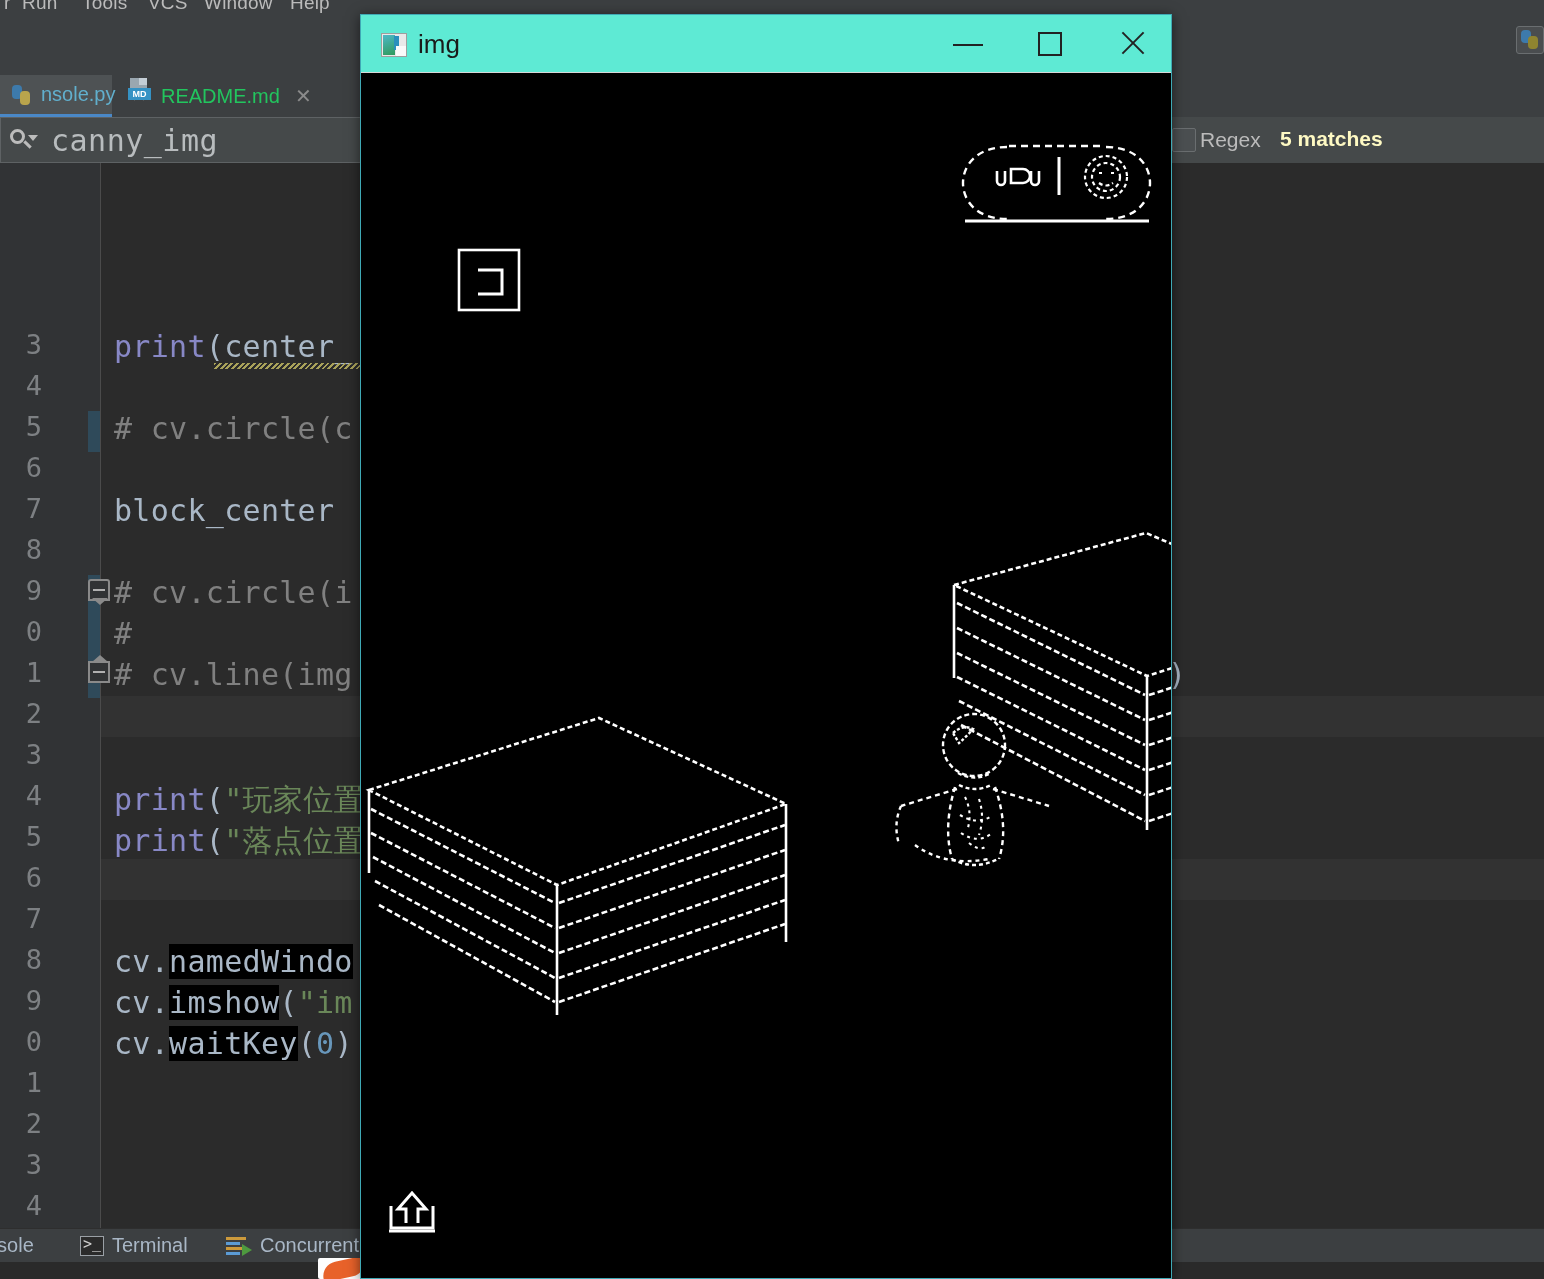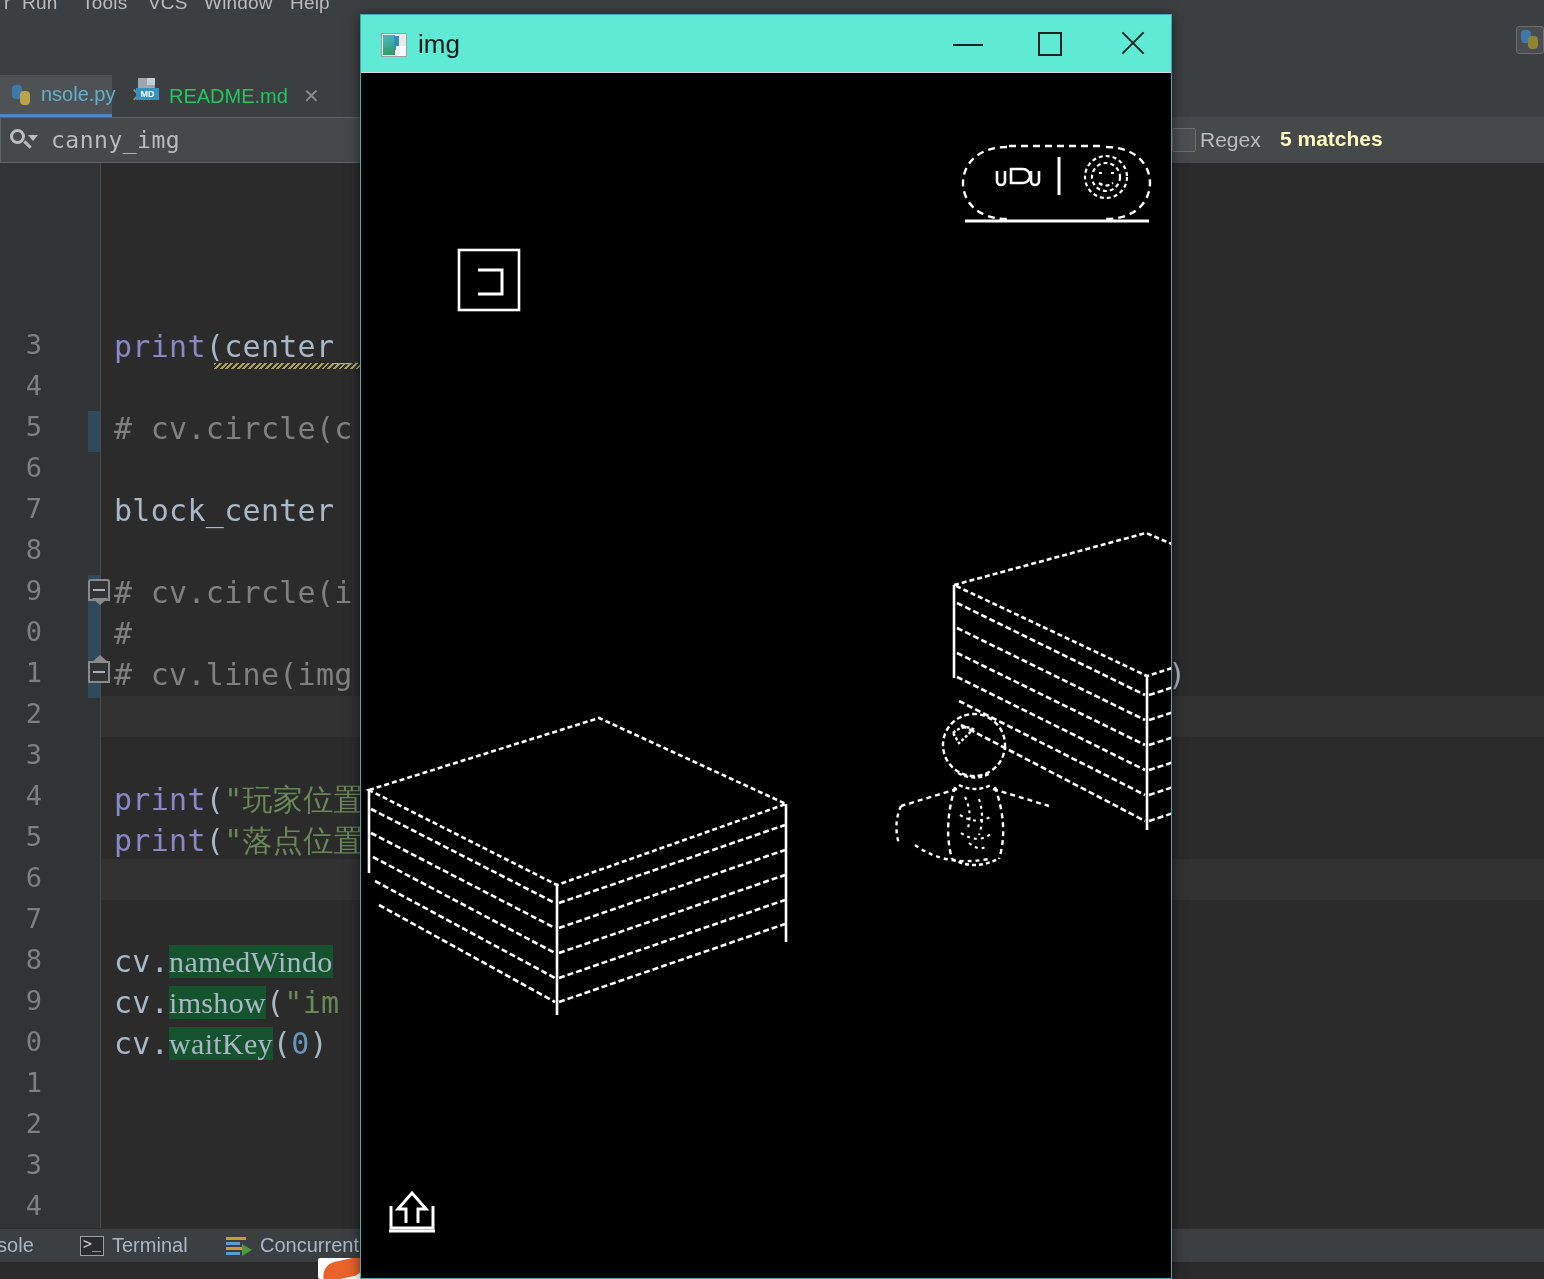--- a/index.html
+++ b/index.html
@@ -24,41 +24,41 @@
   .tab{position:absolute;top:0;height:42px;display:flex;align-items:center;gap:9px;
        padding:0 13px 0 12px;box-sizing:border-box;font-size:20px;color:#a9b7c6;}
   .tab.active{background:#4e5254;border-bottom:3px solid #4a88c7;}
   .tab .lbl{color:#22c55e;}
   .tab.active .lbl{color:#61afcd;}
   .tab .x{color:#8b8b8b;font-size:20px;margin-left:6px;}
   .pyicon{width:20px;height:20px;position:relative;flex:0 0 auto;}
   .pyicon i{position:absolute;width:10px;height:14px;border-radius:4px;}
   .pyicon i.a{left:0;top:0;background:#3d7aab;}
   .pyicon i.b{left:8px;top:6px;background:#b9a44c;}
-  .mdicon{width:24px;height:36px;position:relative;flex:0 0 auto;margin-left:8px;}
+  .mdicon{width:24px;height:36px;position:relative;flex:0 0 auto;}
   .mdicon .pg{position:absolute;left:2px;top:0;width:17px;height:15px;background:#9aa7b0;}
   .mdicon .pgc{position:absolute;left:11px;top:0;width:8px;height:7px;background:#c4ced6;}
   .mdicon .md{position:absolute;left:0;top:10px;width:23px;height:12px;background:#3592c4;
               color:#fff;font-size:9px;font-weight:bold;line-height:12px;text-align:center;}
 
   
   #findbar{position:absolute;left:0;top:117px;width:1544px;height:46px;background:#45494a;
            border-bottom:1px solid #323232;}
   #findfield{position:absolute;left:0;top:0;width:1070px;height:46px;background:#45494a;
              border:1px solid #5e6264;box-sizing:border-box;display:flex;align-items:center;}
   .magnifier{position:relative;width:30px;height:30px;margin-left:6px;flex:0 0 auto;}
   .magnifier .ring{position:absolute;left:3px;top:4px;width:15px;height:15px;border:3px solid #bcbcbc;
                    border-radius:50%;box-sizing:border-box;}
   .magnifier .hdl{position:absolute;left:16px;top:18px;width:9px;height:3px;background:#bcbcbc;
                   transform:rotate(45deg);}
   .magnifier .car{position:absolute;left:21px;top:10px;width:0;height:0;
                   border-left:5px solid transparent;border-right:5px solid transparent;
                   border-top:6px solid #bcbcbc;}
   #findvalue{margin-left:14px;font-family:"DejaVu Sans Mono","Liberation Mono",monospace;
-             font-size:23px;color:#b8bcbe;letter-spacing:.5px;}
+             font-size:30px;color:#b8bcbe;letter-spacing:.5px;}
   #regexbox{position:absolute;left:1172px;top:11px;width:22px;height:22px;background:#4b4f51;
             border:1px solid #6a6e70;border-radius:2px;}
   #regexlabel{position:absolute;left:1200px;top:11px;font-size:21px;color:#bbbbbb;}
   #matchcount{position:absolute;left:1280px;top:10px;font-size:21px;color:#fef9c3;font-weight:bold;}
 
   
   #pyrun{position:absolute;left:1516px;top:26px;width:26px;height:26px;background:#4a4d4f;
          border:1px solid #6a6e70;border-radius:3px;}
   #pyrun .a{position:absolute;left:4px;top:3px;width:10px;height:13px;border-radius:4px;background:#3d7aab;}
   #pyrun .b{position:absolute;left:11px;top:9px;width:10px;height:13px;border-radius:4px;background:#8f8430;}
@@ -72,21 +72,21 @@
   #codearea{position:absolute;left:100px;top:0;width:1444px;height:1065px;}
   .codeline{position:absolute;left:14px;white-space:pre;
             font-family:"DejaVu Sans Mono","Liberation Mono",monospace;font-size:30px;
             letter-spacing:.3px;}
   .c-fn{color:#8888c6;}
   .c-plain{color:#a9b7c6;}
   .c-comment{color:#808080;}
   .c-str{color:#6a8759;}
   .c-num{color:#6897bb;}
   .c-paren{color:#a9b7c6;}
-  .hl{background:#14532d;font-family:Liberation Serif, serif;}
+  .hl{background:#000000;}
   .caretline{position:absolute;left:100px;width:1444px;height:41px;background:#323232;}
   .squig{position:absolute;height:6px;
          background:repeating-linear-gradient(135deg,#a9a25a 0 2px,transparent 2px 4px);}
   .selbar{position:absolute;left:88px;width:12px;background:#2f4a5a;}
   .foldmark{position:absolute;left:88px;width:22px;height:22px;border:2px solid #8a8a8a;
             box-sizing:border-box;background:#313335;}
   .foldmark.top{border-radius:3px 3px 0 0;}
   .foldmark .minus{position:absolute;left:3px;top:8px;width:12px;height:2px;background:#b0b0b0;}
   .foldmark .tip{position:absolute;left:2px;top:17px;width:0;height:0;
                  border-left:8px solid transparent;border-right:8px solid transparent;

